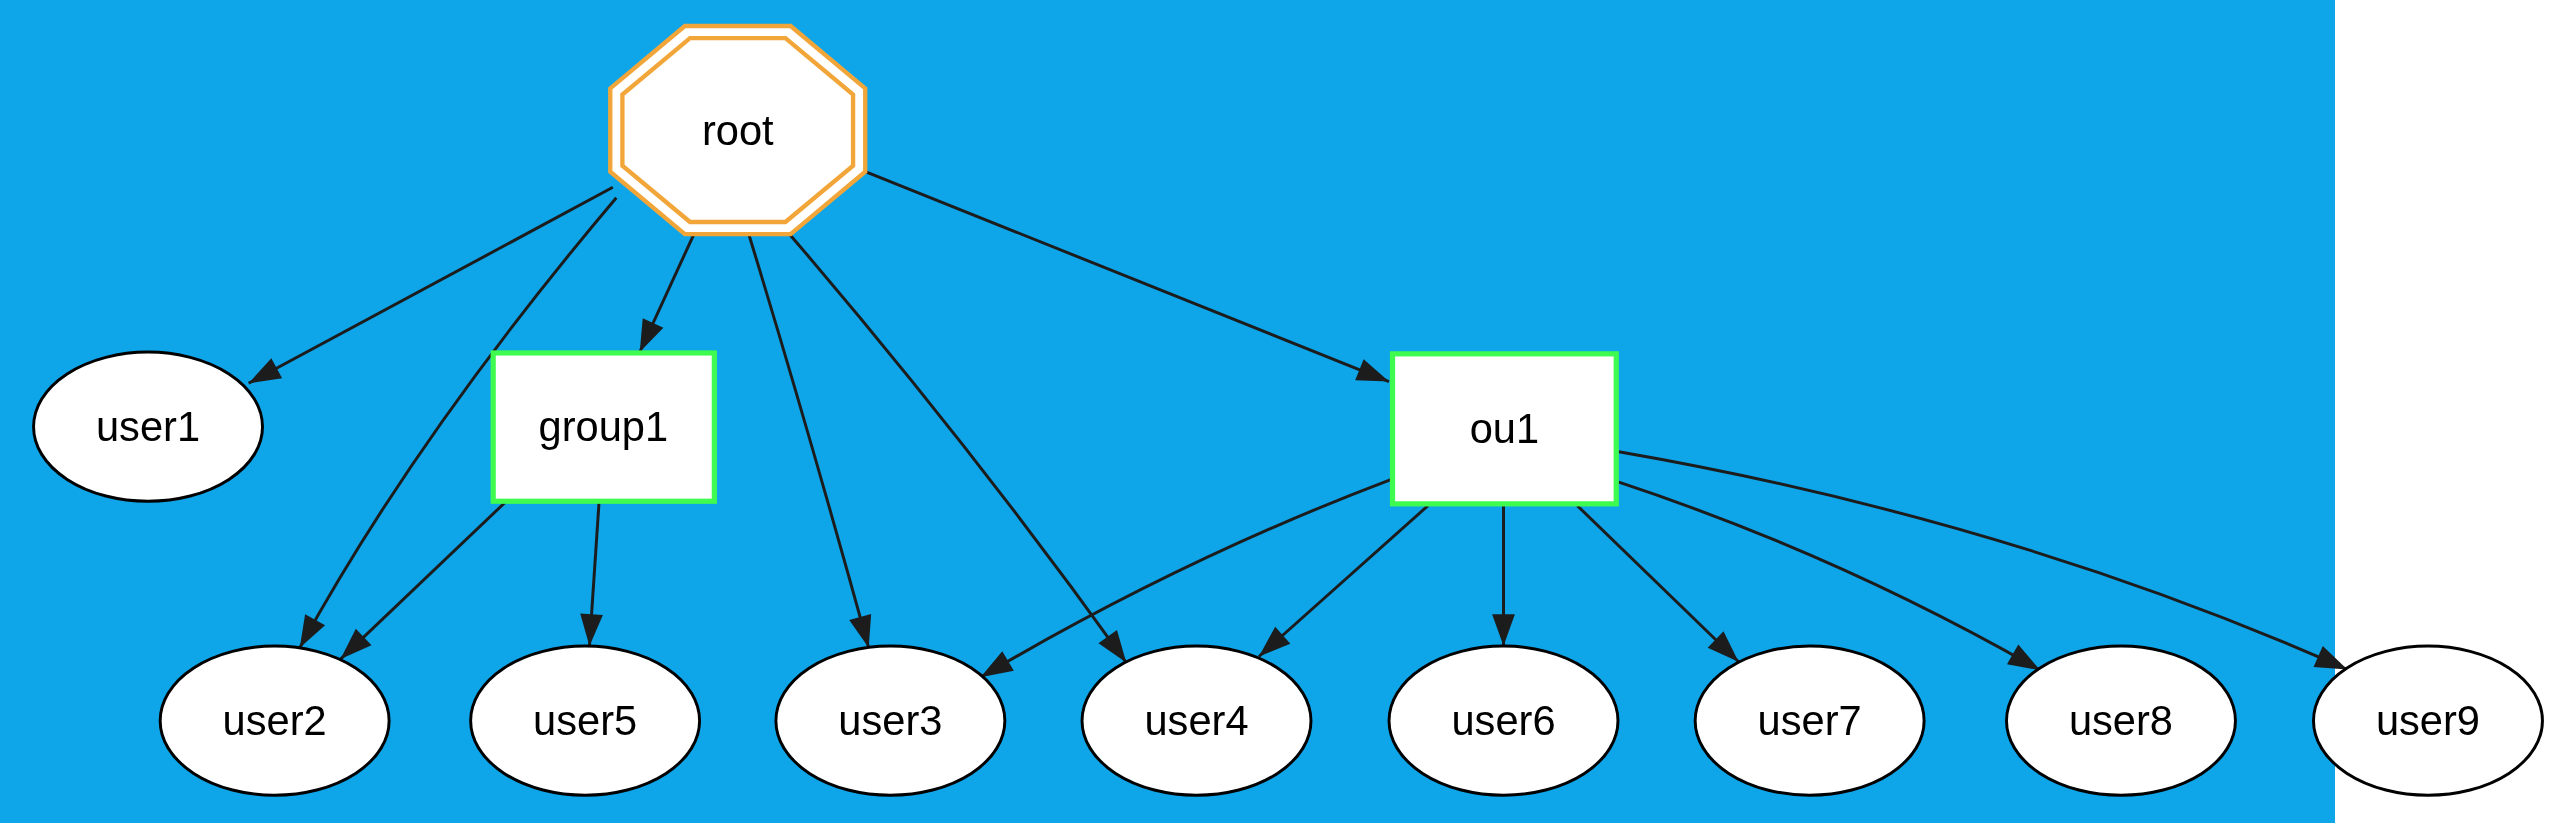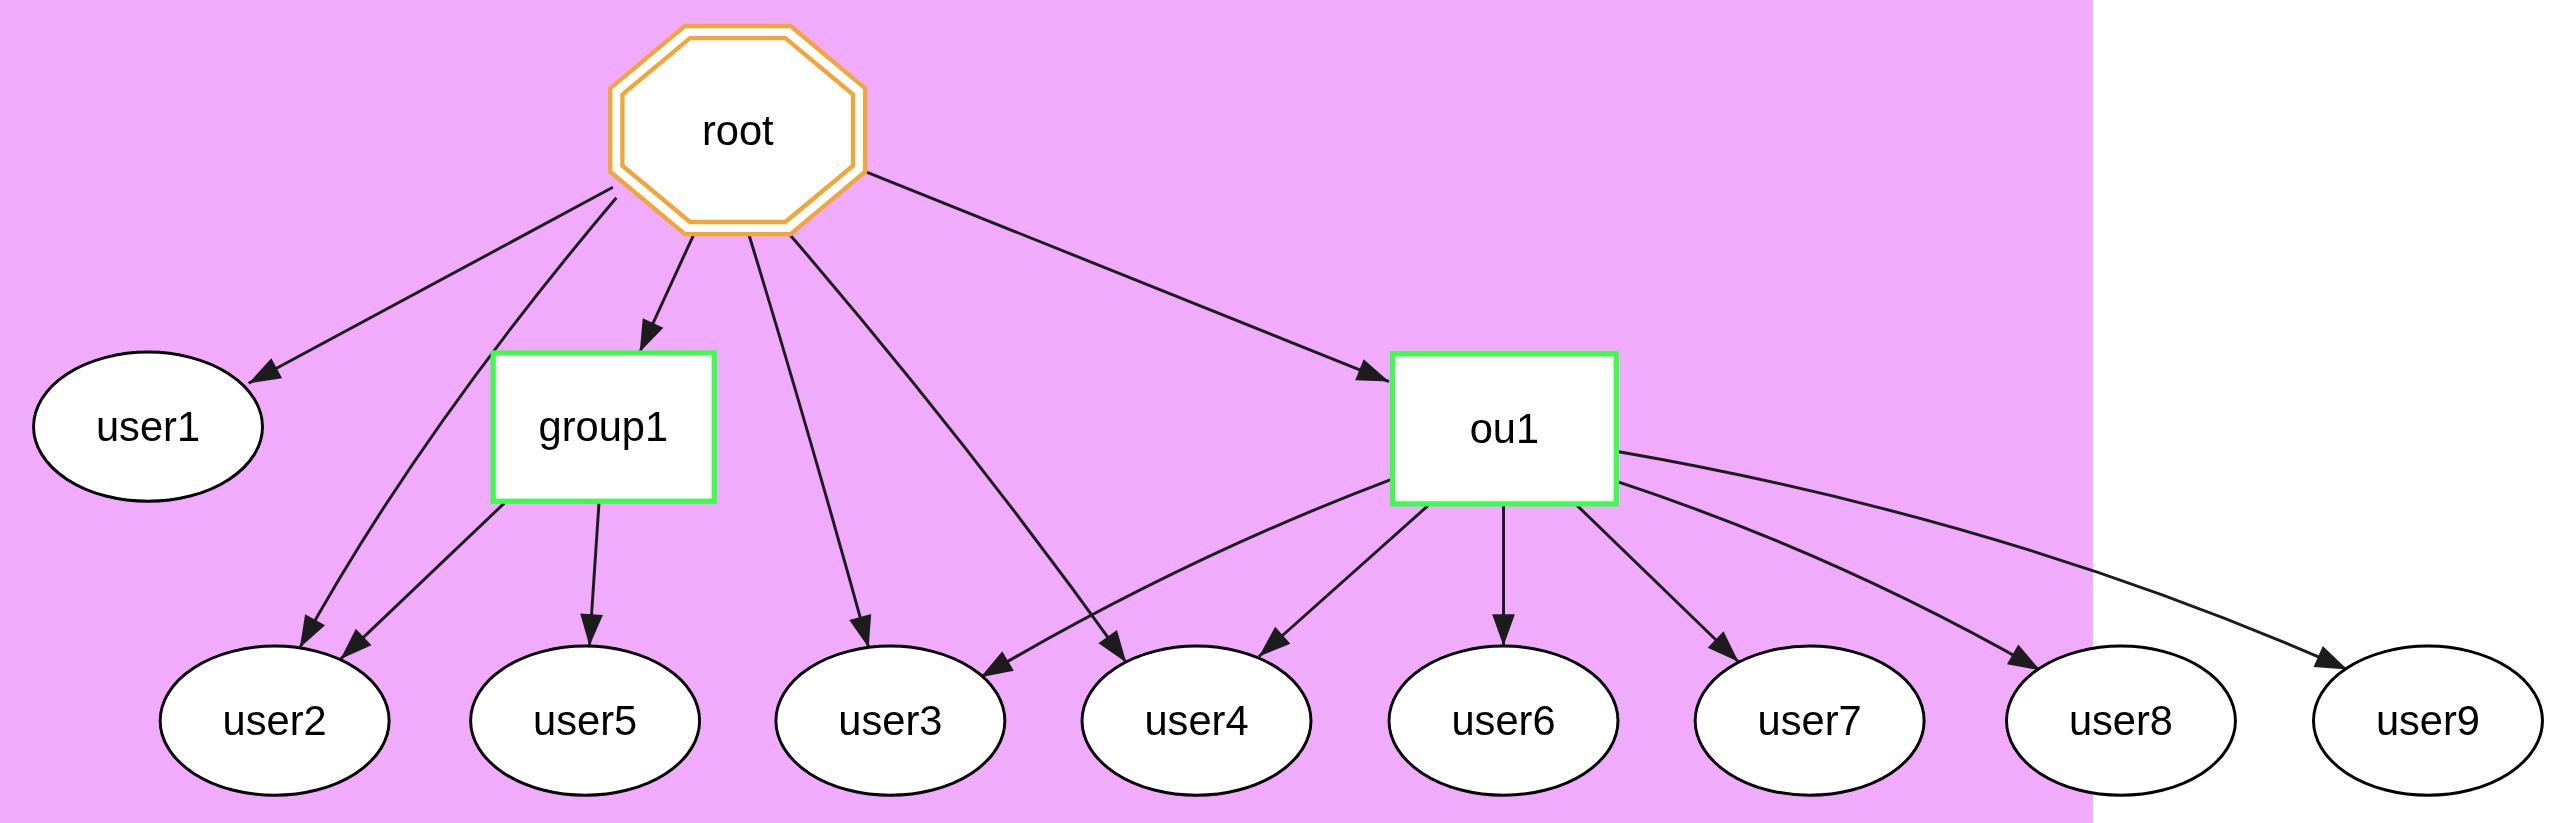--- a/index.html
+++ b/index.html
@@ -5,23 +5,23 @@
   html, body {
     margin: 0;
     padding: 0;
     background: #ffffff;
     width: 2576px;
     height: 823px;
     overflow: hidden;
   }
   .canvas-wrap {
     position: relative;
-    width: 2093px;
+    width: 2335px;
     height: 823px;
-    background: #f0abfc;
+    background: #0ea5e9;
     text-align: right;
   }
   svg.graph {
     display: block;
     width: 2576px;
     height: 823px;
   }
   .edge-line {
     fill: none;
     stroke: #1c1c1c;

